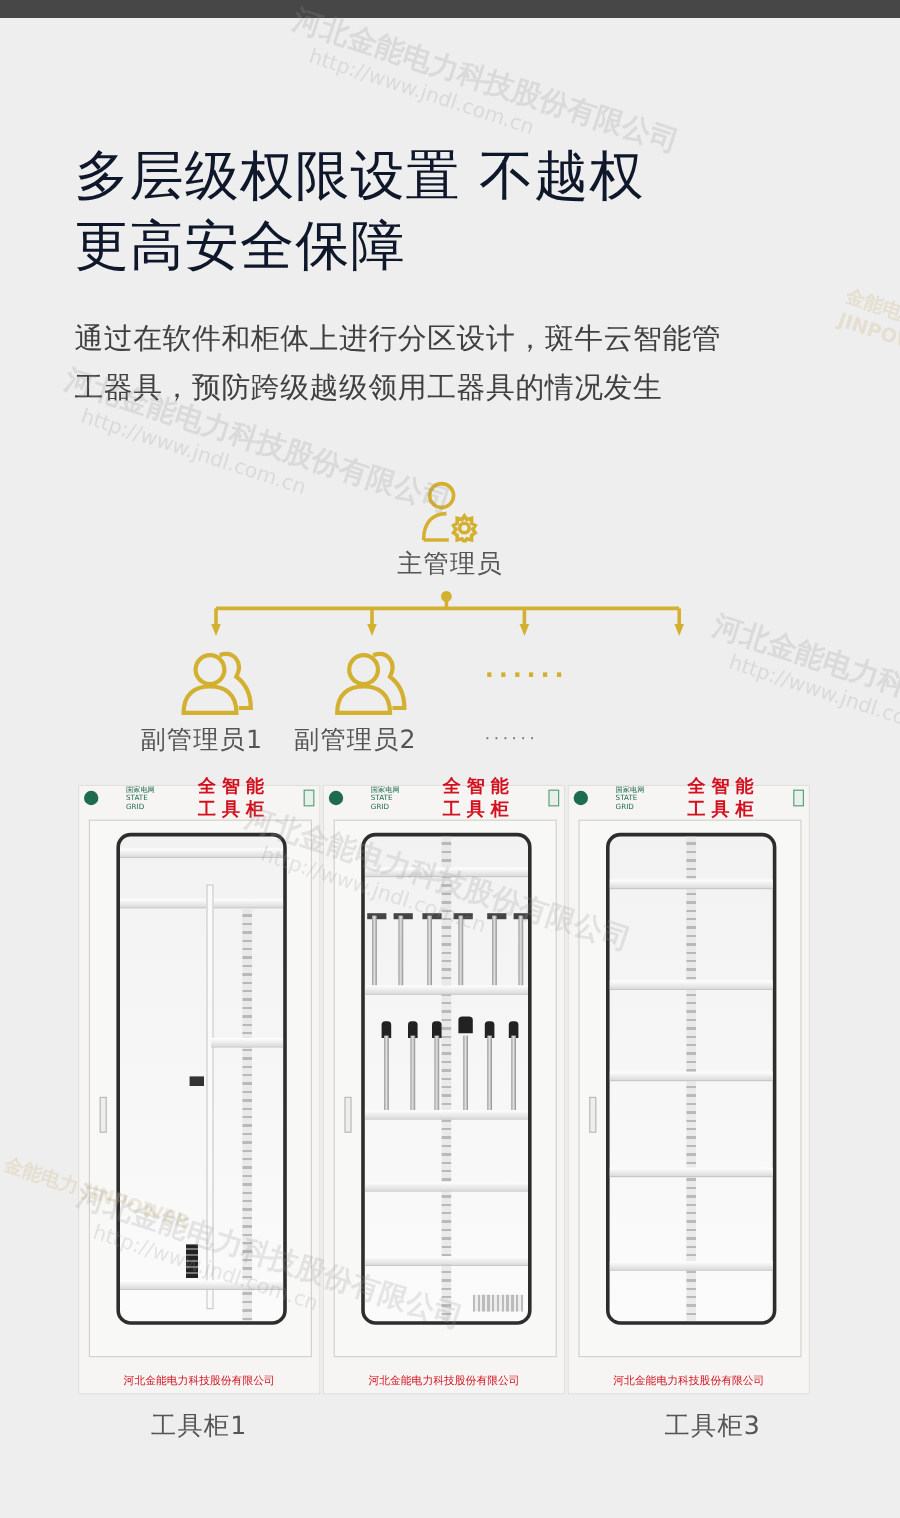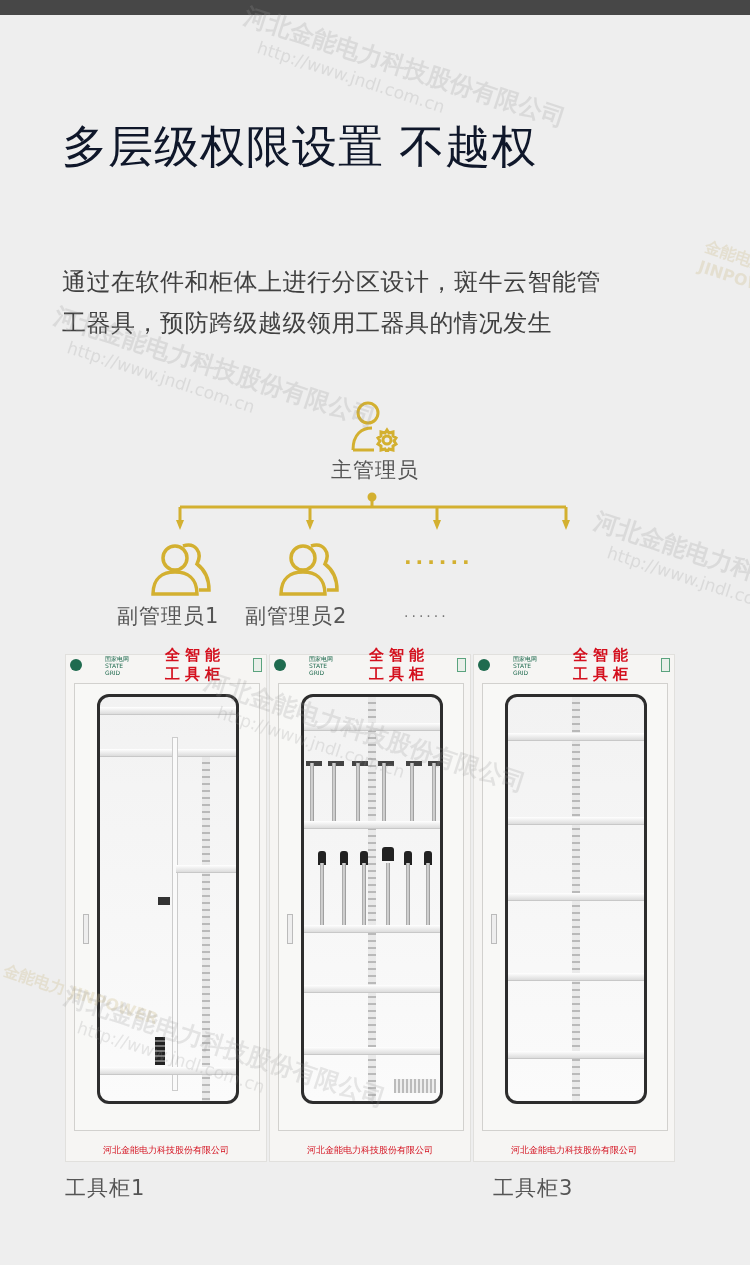--- a/index.html
+++ b/index.html
@@ -62,21 +62,21 @@
     background: linear-gradient(#f2f2f2, #fbfbfb); overflow: hidden;
   }
   .cab-handle { position: absolute; left: 8px; top: 230px; width: 6px; height: 30px; border: 1px solid #bbb; background: #eee; }
   .shelf { position: absolute; left: 0; right: 0; height: 8px; background: linear-gradient(#fff, #dcdcdc); border-bottom: 1px solid #c8c8c8; }
   .rail { position: absolute; left: 50%; width: 8px; margin-left: -4px; top: 0; bottom: 0; background: repeating-linear-gradient(#e6e6e6 0 5px, #aaa 5px 7px); opacity: 0.8; }
   .partition { position: absolute; left: 72px; top: 40px; bottom: 10px; width: 6px; background: #fafafa; border: 1px solid #ccc; }
   .tool-stick { position: absolute; width: 4px; background: linear-gradient(90deg,#9a9a9a,#e2e2e2,#8a8a8a); }
   .tool-head { position: absolute; height: 5px; width: 16px; background: #444; }
   .tool-tip { position: absolute; width: 8px; height: 14px; background: #222; border-radius: 3px 3px 0 0; }
   .cab-footer { position: absolute; left: 0; right: 0; bottom: 4px; text-align: center; font-size: 9px; color: #d4101e; font-family: "DejaVu Serif", serif; }
-  .cab-label { position: absolute; top: 520px; width: 202px; text-align: left; font-size: 21px; color: #555; letter-spacing: 1px; }
+  .cab-label { position: absolute; top: 520px; width: 202px; text-align: center; font-size: 21px; color: #555; letter-spacing: 1px; }
 </style>
 </head>
 <body>
 
 <div class="top-bar"></div>
 
 <div class="watermark" style="left:250px;top:0px;">
   <span class="wm-cn">河北金能电力科技股份有限公司</span>
   <span class="wm-url">http://www.jndl.com.cn</span>
 </div>
@@ -94,20 +94,21 @@
 </div>
 <div class="watermark" style="left:70px;top:980px;">
   <span class="wm-cn">河北金能电力科技股份有限公司</span>
   <span class="wm-url">http://www.jndl.com.cn</span>
 </div>
 <div class="logo-wm" style="left:700px;top:250px;">金能电力 JINPOWER</div>
 <div class="logo-wm" style="left:0px;top:985px;">金能电力 JINPOWER</div>
 
 <div class="headline">
   <div>多层级权限设置 不越权</div>
+  <div>更高安全保障</div>
 </div>
 
 <div class="description">
   <div>通过在软件和柜体上进行分区设计，斑牛云智能管</div>
   <div>工器具，预防跨级越级领用工器具的情况发生</div>
 </div>
 
 <div class="tree">
 
   <svg width="750" height="140" style="position:absolute;left:0;top:0;">

